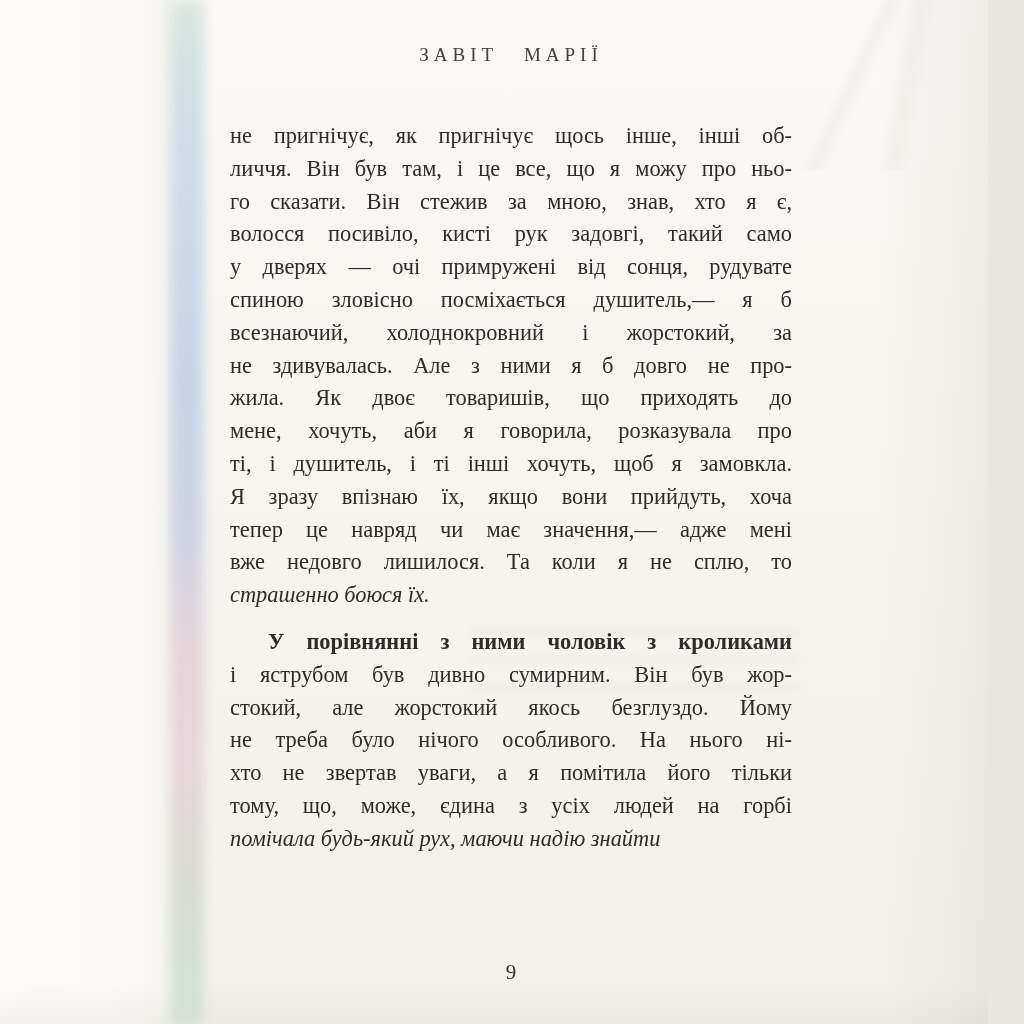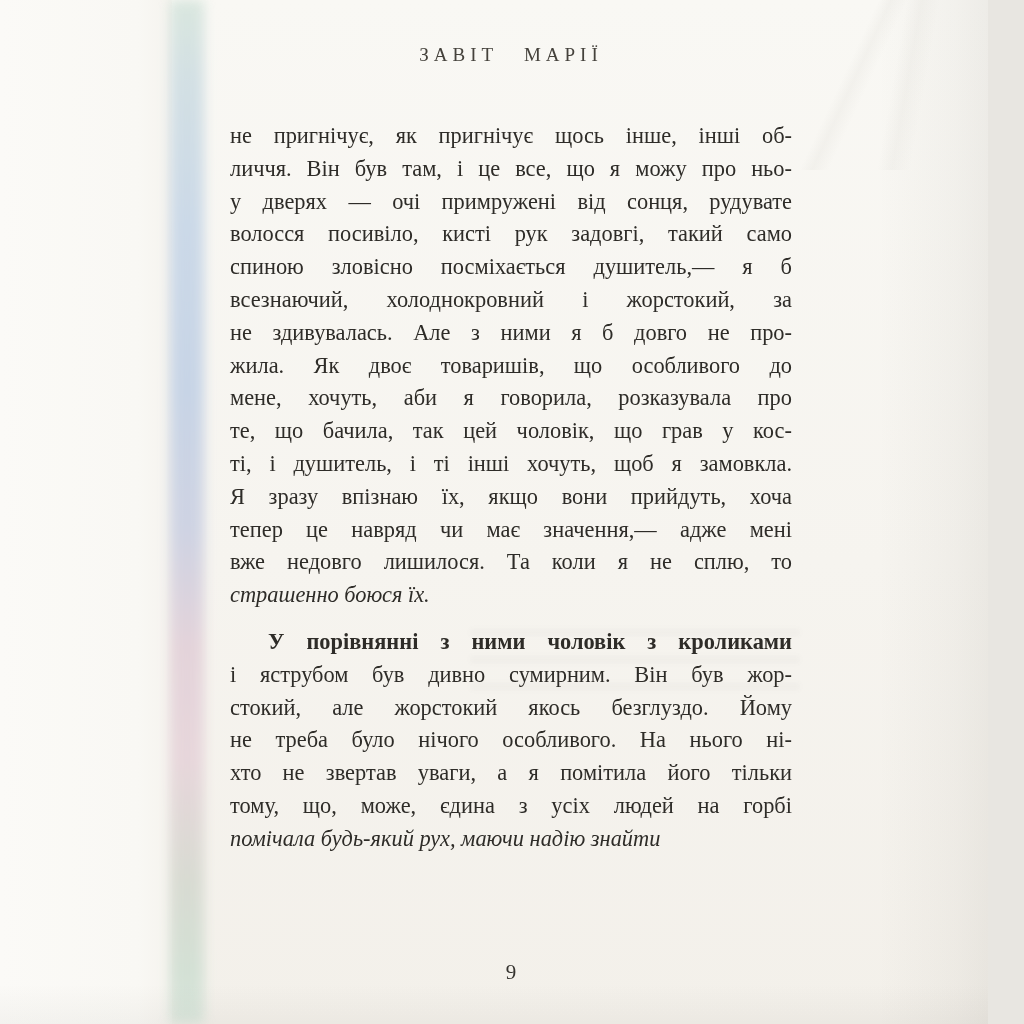--- a/index.html
+++ b/index.html
@@ -116,28 +116,28 @@
   <div class="bottom-shade"></div>
   <div class="corner-crease"></div>
   <div class="show-through"></div>
 
   <div class="running-header">ЗАВІТ МАРІЇ</div>
 
   <div class="text-block">
       <div class="para">
         <div class="line">не пригнічує, як пригнічує щось інше, інші об-</div>
         <div class="line">личчя. Він був там, і це все, що я можу про ньо-</div>
+        <div class="line">го сказати. Він стежив за мною, знав, хто я є,</div>
+        <div class="line">волосся посивіло, кисті рук задовгі, такий само</div>
         <div class="line">у дверях — очі примружені від сонця, рудувате</div>
-        <div class="line">волосся посивіло, кисті рук задовгі, такий само</div>
         <div class="line">спиною зловісно посміхається душитель,— я б</div>
         <div class="line">всезнаючий, холоднокровний і жорстокий, за</div>
         <div class="line">не здивувалась. Але з ними я б довго не про-</div>
-        <div class="line">жила. Як двоє товаришів, що особливого до</div>
+        <div class="line">жила. Як двоє товаришів, що приходять до</div>
         <div class="line">мене, хочуть, аби я говорила, розказувала про</div>
-        <div class="line">те, що бачила, так цей чоловік, що грав у кос-</div>
         <div class="line">ті, і душитель, і ті інші хочуть, щоб я замовкла.</div>
         <div class="line">Я зразу впізнаю їх, якщо вони прийдуть, хоча</div>
         <div class="line">тепер це навряд чи має значення,— адже мені</div>
         <div class="line">вже недовго лишилося. Та коли я не сплю, то</div>
         <div class="line last">страшенно боюся їх.</div>
       </div>
       <div class="para indent">
         <div class="line">У порівнянні з ними чоловік з кроликами</div>
         <div class="line">і яструбом був дивно сумирним. Він був жор-</div>
         <div class="line">стокий, але жорстокий якось безглуздо. Йому</div>

